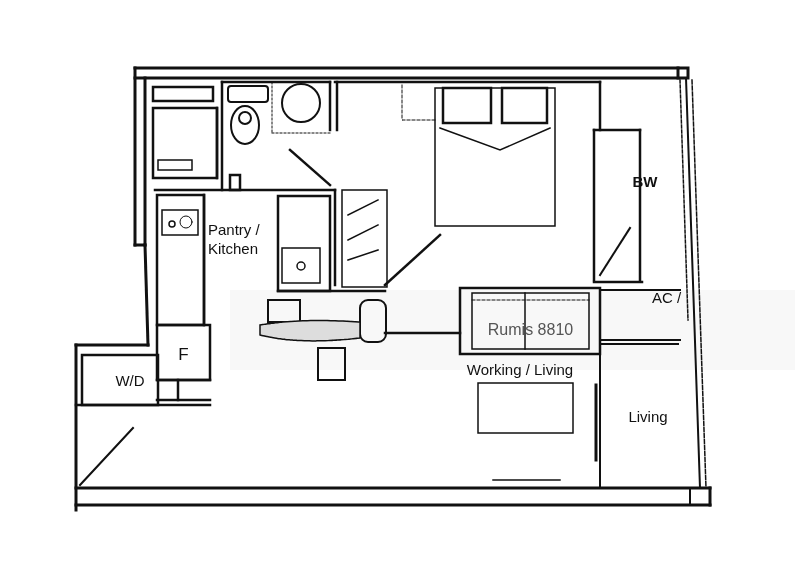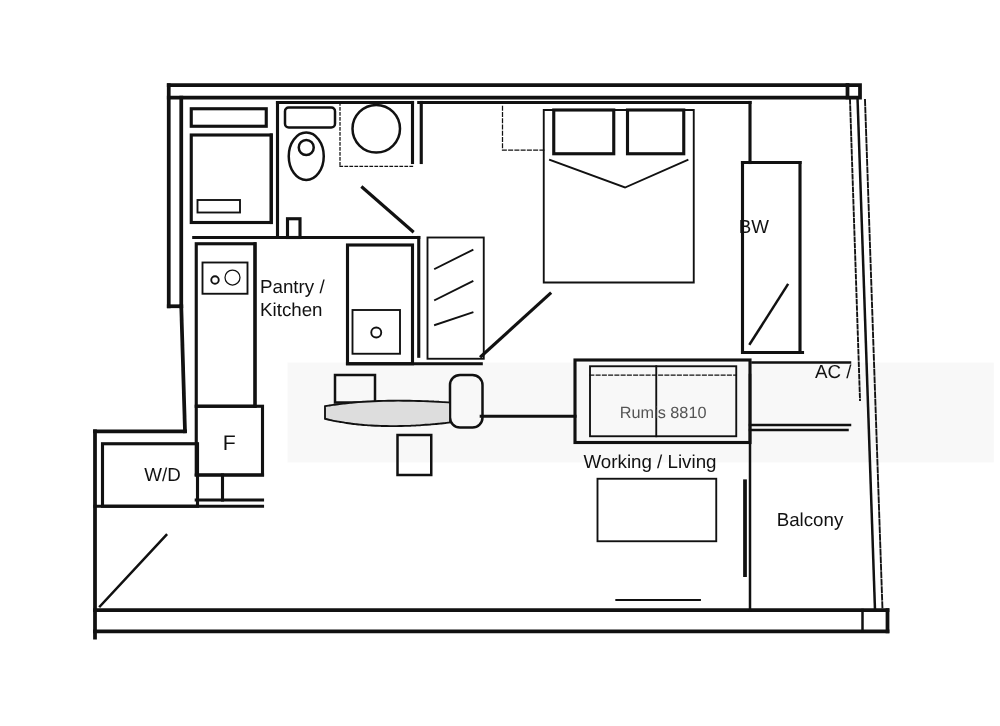--- a/index.html
+++ b/index.html
@@ -145,19 +145,19 @@
   <div>Pantry /</div>
   <div>Kitchen</div>
 </div>
 
 <div class="lbl" style="left:450px;top:360px;width:140px;">Working / Living</div>
 
 <div class="lbl" style="left:82px;top:371px;width:96px;">W/D</div>
 
 <div class="lbl" style="left:157px;top:345px;width:53px;font-size:17px;">F</div>
 
-<div class="lbl" style="left:580px;top:172px;width:46px;">BW</div>
+<div class="lbl" style="left:622px;top:172px;width:46px;font-weight:bold;">BW</div>
 
 <div class="lbl left" style="left:652px;top:288px;">AC /</div>
 
-<div class="lbl" style="left:606px;top:407px;width:84px;">Balcony</div>
+<div class="lbl" style="left:606px;top:407px;width:84px;">Living</div>
 
-<div class="lbl" style="left:472px;top:320px;width:117px;font-size:13px;color:#555;">Rumis 8810</div>
+<div class="lbl" style="left:472px;top:320px;width:117px;font-size:16px;color:#555;">Rumis 8810</div>
 
 </body></html>

